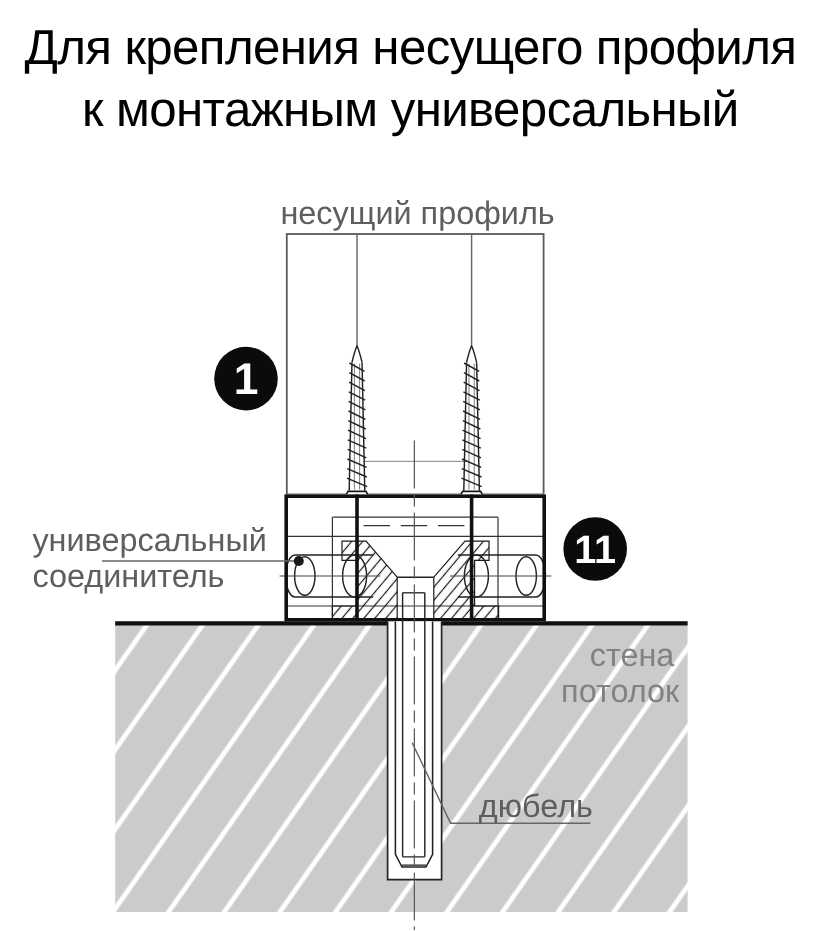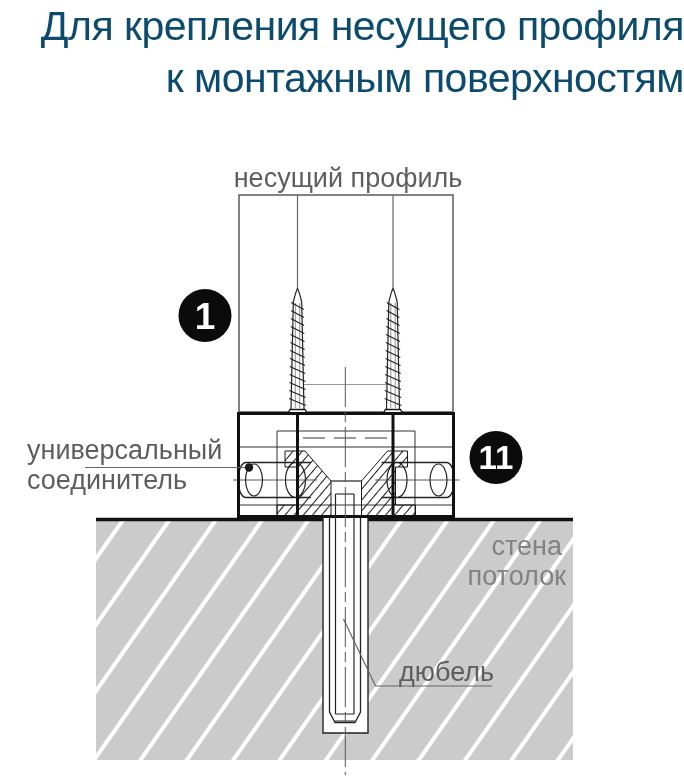--- a/index.html
+++ b/index.html
@@ -1,38 +1,38 @@
 <!DOCTYPE html>
 <html><head>
 <meta charset="utf-8">
 <style>
   html,body{margin:0;padding:0;background:#ffffff;}
   .stage{
     position:relative;width:684px;height:776px;background:#ffffff;overflow:hidden;
     font-family:"Liberation Sans","DejaVu Sans",sans-serif;
   }
   .title-block{
-    position:absolute;top:0;left:0;width:684px;text-align:right;
-    padding-top:0;font-size:41px;line-height:52px;color:#0c4a6e;
+    position:absolute;top:0;left:0;width:684px;text-align:center;
+    padding-top:13px;font-size:41px;line-height:52px;color:#000000;
     letter-spacing:-0.5px;white-space:nowrap;
   }
   .diagram-svg{position:absolute;left:0;top:0;}
   text{font-family:"Liberation Sans","DejaVu Sans",sans-serif;}
   .lbl{fill:#5e5e5e;font-size:27px;}
   .lbl-wall{fill:#828282;font-size:27px;}
   .badge-txt{fill:#ffffff;font-weight:bold;text-anchor:middle;}
 </style>
 </head>
 <body>
 
 <div class="stage">
 
   <div class="title-block">
     <div>Для крепления несущего профиля</div>
-    <div>к монтажным поверхностям</div>
+    <div>к монтажным универсальный</div>
   </div>
 
   <svg class="diagram-svg" width="684" height="776" viewBox="0 0 684 776">
     <defs>
       <pattern id="wallHatch" patternUnits="userSpaceOnUse" width="38" height="38" patternTransform="rotate(35)">
         <rect width="38" height="38" fill="#cbcbcb"></rect>
         <line x1="19" y1="-2" x2="19" y2="40" stroke="#ffffff" stroke-width="4"></line>
       </pattern>
       <pattern id="steelHatch" patternUnits="userSpaceOnUse" width="7" height="7" patternTransform="rotate(40)">
         <line x1="3.5" y1="-1" x2="3.5" y2="8" stroke="#1a1a1a" stroke-width="1"></line>

